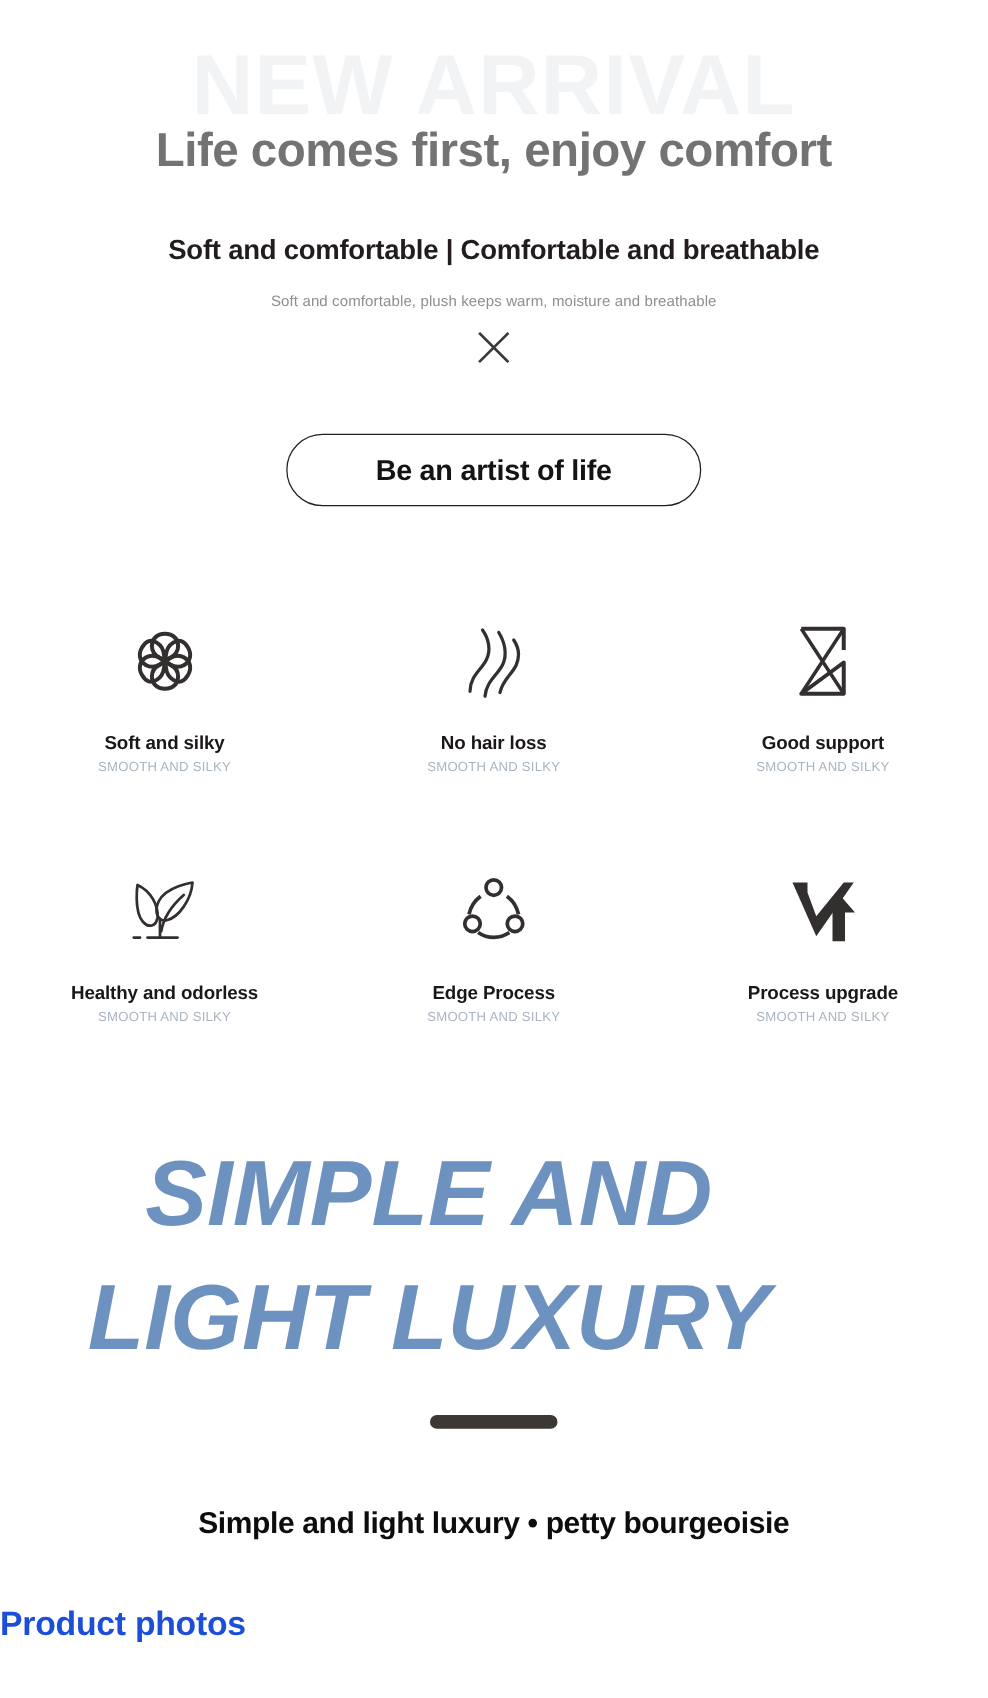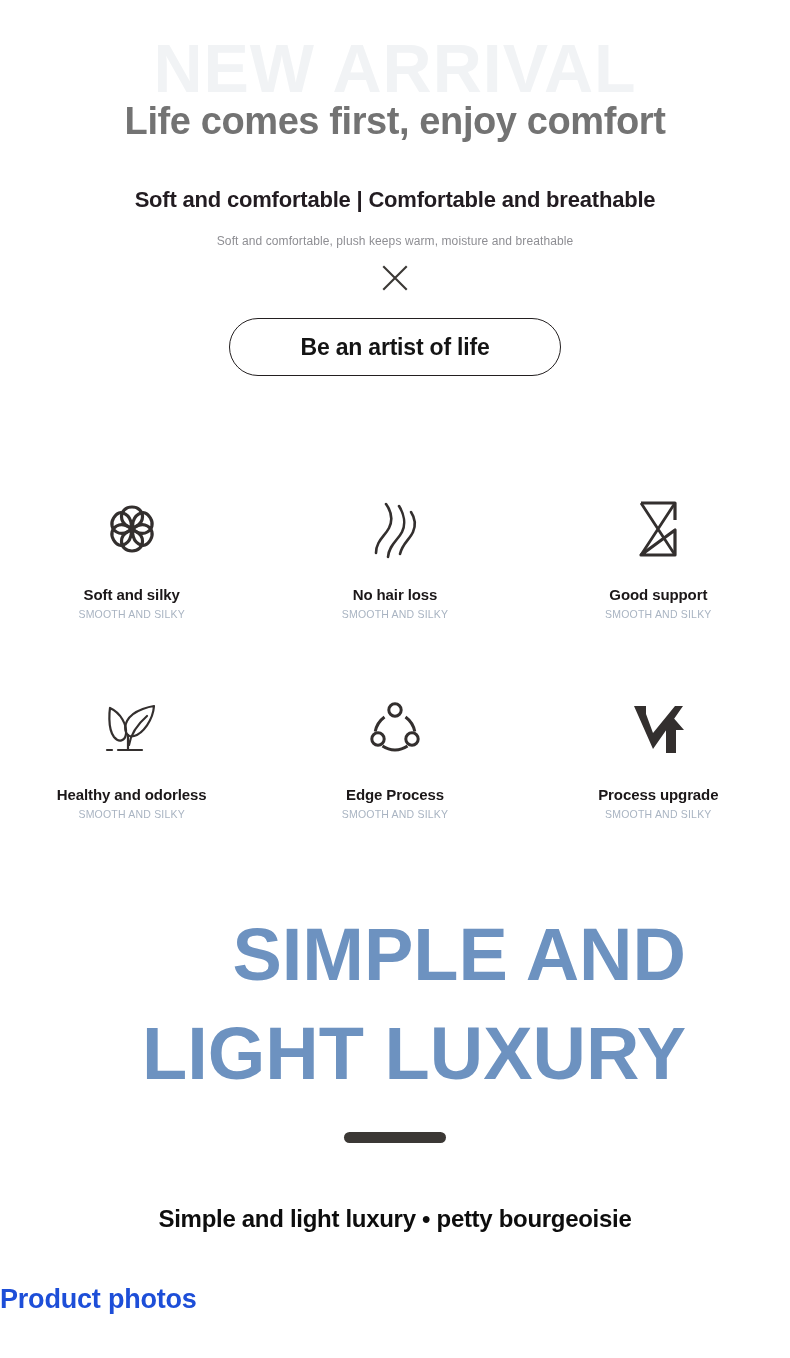--- a/index.html
+++ b/index.html
@@ -100,20 +100,21 @@
     background:#ffffff;
     display:flex;
     align-items:center;
     justify-content:center;
     font-family:"Liberation Sans", sans-serif;
     font-size:23px;
     font-weight:700;
     color:#141414;
     letter-spacing:-0.2px;
     cursor:pointer;
+    margin-top:29px;
   }
 
   
   .features {
     position:absolute;
     top:470px;
     left:0;
     width:790px;
   }
   .feat-row {
@@ -152,21 +153,22 @@
     text-align:center;
     white-space:nowrap;
   }
 
   
   .big-block {
     position:absolute;
     top:905px;
     left:0;
     width:686px;
-    text-align:right;
+    text-align:center;
+    font-style:italic;
   }
   .big-line {
     font-size:74px;
     font-weight:700;
     color:#6d92c0;
     line-height:1.34;
     letter-spacing:0px;
     white-space:nowrap;
   }
 

